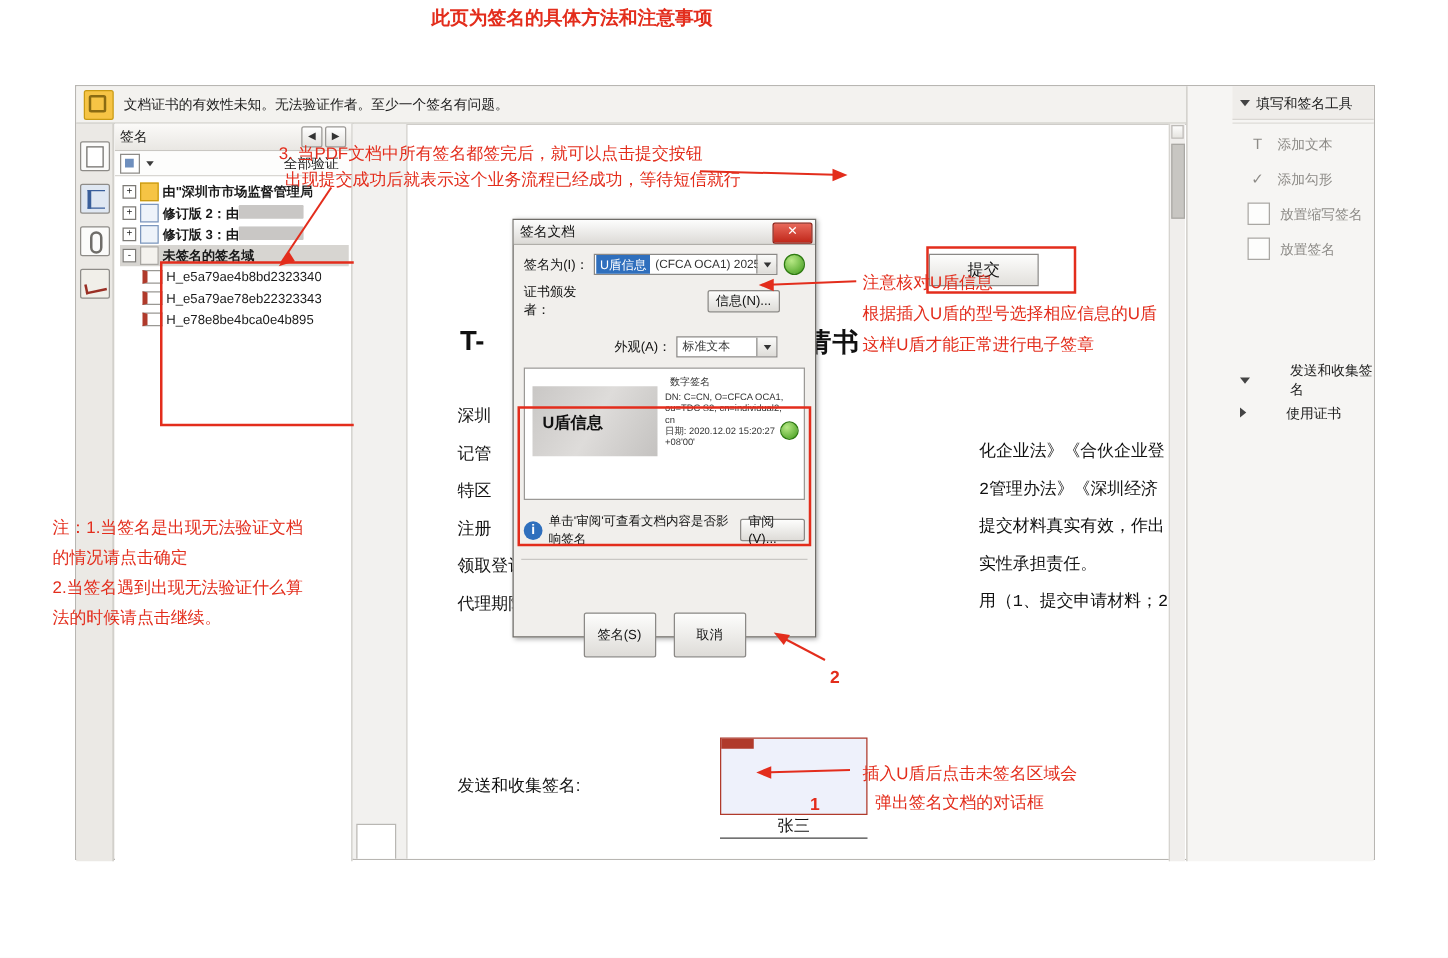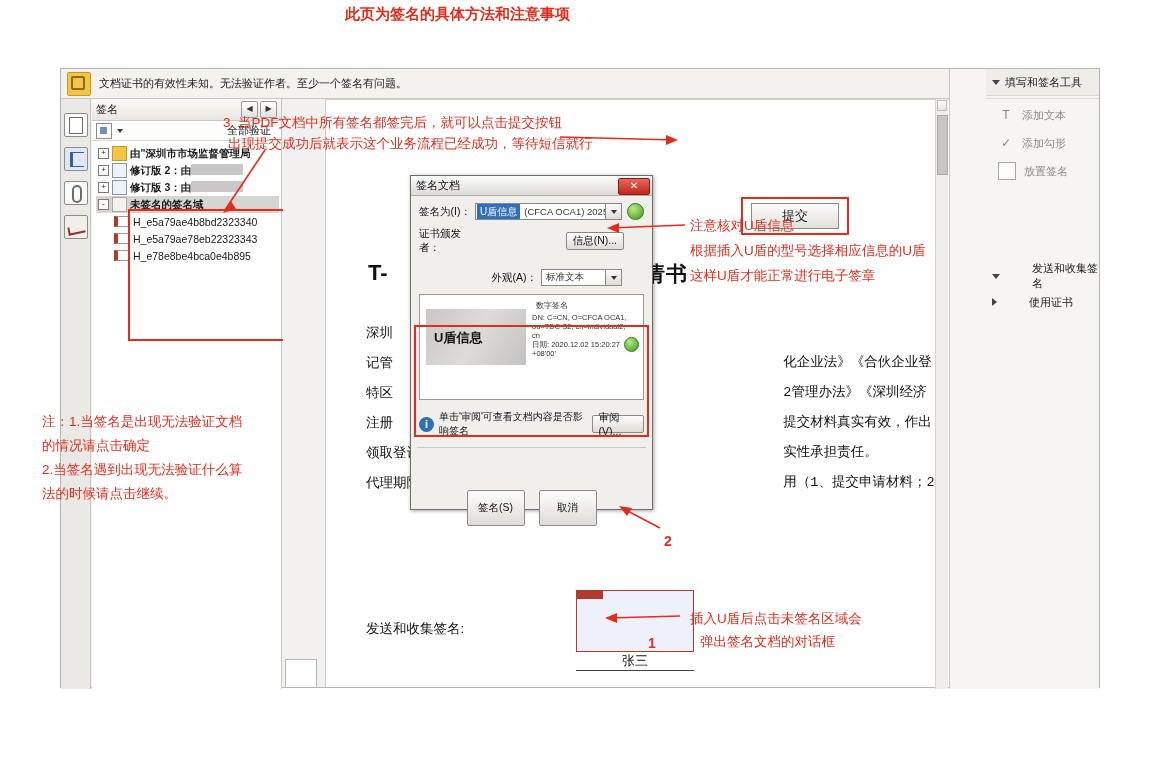--- a/index.html
+++ b/index.html
@@ -676,27 +676,26 @@
     gap: 14px;
     margin-top: 10px;
   }
   .dlg-buttons .btn { min-width: 58px; height: 36px; margin-top: 32px; }
 
   
   .submit-wrap {
     position: absolute;
     left: 680px;
     top: 128px;
-    width: 108px;
+    width: 120px;
     height: 38px;
     border: 2px solid #e32d1c;
     box-sizing: border-box;
     display: flex;
     align-items: center;
-    justify-content: center;
     z-index: 25;
   }
   .submit-btn {
     width: 86px;
     height: 24px;
     background: linear-gradient(#fdfdfc,#e2e0dc);
     border: 1px solid #8b8986;
     display: flex;
     align-items: center;
     justify-content: center;
@@ -859,20 +858,24 @@
       <div class="tool-item">
         <span class="t-ico">T</span>
         <span>添加文本</span>
       </div>
       <div class="tool-item">
         <span class="t-ico">✓</span>
         <span>添加勾形</span>
       </div>
       <div class="tool-item">
         <span class="t-ico box"></span>
+        <span>放置缩写签名</span>
+      </div>
+      <div class="tool-item">
+        <span class="t-ico box"></span>
         <span>放置签名</span>
       </div>
       <div style="height:78px"></div>
       <div class="tool-section">
         <span class="tri-dn"></span>
         <span>发送和收集签名</span>
       </div>
       <div class="tool-section">
         <span class="tri-rt"></span>
         <span>使用证书</span>

